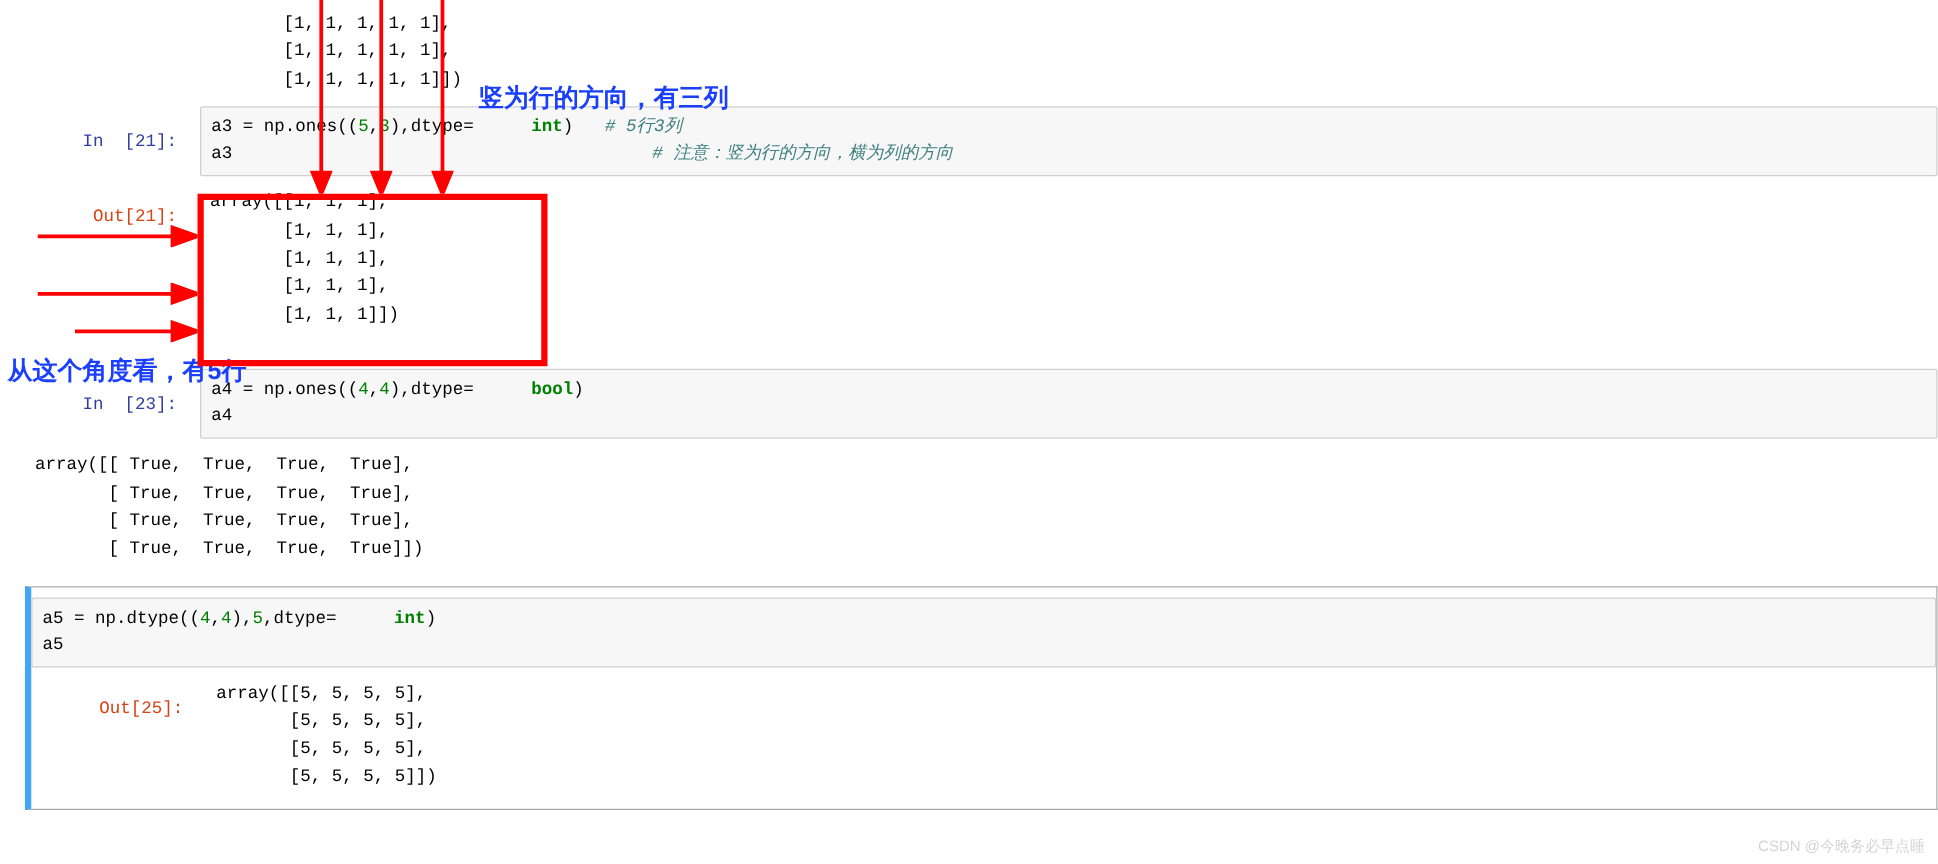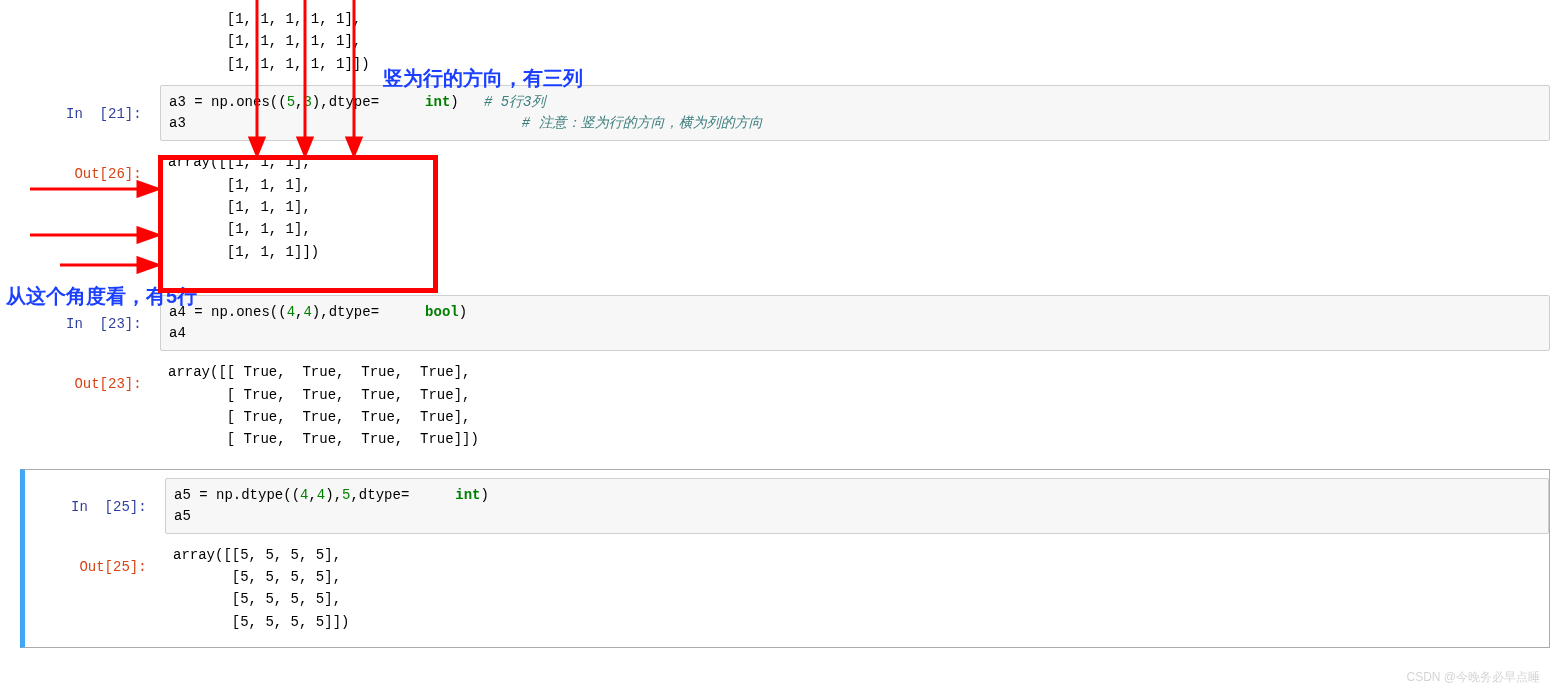--- a/index.html
+++ b/index.html
@@ -108,53 +108,51 @@
 
   <div class="cell">
     <div class="prompt in">In  [21]: </div>
     <div class="area">
       <div class="input-box"><span class="tok-var">a3</span><span class="tok-op"> = np.ones((</span><span class="tok-num">5</span><span class="tok-op">,</span><span class="tok-num">3</span><span class="tok-op">),dtype=</span><span class="tok-kw">int</span><span class="tok-op">)   </span><span class="tok-com"># 5行3列</span>
 <span class="tok-var">a3                                        </span><span class="tok-com"># 注意：竖为行的方向，横为列的方向</span></div>
     </div>
   </div>
 
   <div class="cell">
-    <div class="prompt out">Out[26]: </div>
+    <div class="prompt out">Out[21]: </div>
     <div class="area">
       <div class="output-text">array([[1, 1, 1],
        [1, 1, 1],
        [1, 1, 1],
        [1, 1, 1],
        [1, 1, 1]])</div>
     </div>
   </div>
 
   <div style="height:22px"></div>
 
   <div class="cell">
     <div class="prompt in">In  [23]: </div>
     <div class="area">
       <div class="input-box"><span class="tok-var">a4</span><span class="tok-op"> = np.ones((</span><span class="tok-num">4</span><span class="tok-op">,</span><span class="tok-num">4</span><span class="tok-op">),dtype=</span><span class="tok-kw">bool</span><span class="tok-op">)</span>
 <span class="tok-var">a4</span></div>
     </div>
   </div>
 
   <div class="cell">
-    <div class="prompt out">Out[23]: </div>
     <div class="area">
       <div class="output-text">array([[ True,  True,  True,  True],
        [ True,  True,  True,  True],
        [ True,  True,  True,  True],
        [ True,  True,  True,  True]])</div>
     </div>
   </div>
 
   <div class="group-25">
     <div class="cell">
-      <div class="prompt in">In  [25]: </div>
       <div class="area">
         <div class="input-box"><span class="tok-var">a5</span><span class="tok-op"> = np.dtype((</span><span class="tok-num">4</span><span class="tok-op">,</span><span class="tok-num">4</span><span class="tok-op">),</span><span class="tok-num">5</span><span class="tok-op">,dtype=</span><span class="tok-kw">int</span><span class="tok-op">)</span>
 <span class="tok-var">a5</span></div>
       </div>
     </div>
     <div class="cell">
       <div class="prompt out">Out[25]: </div>
       <div class="area">
         <div class="output-text">array([[5, 5, 5, 5],
        [5, 5, 5, 5],

